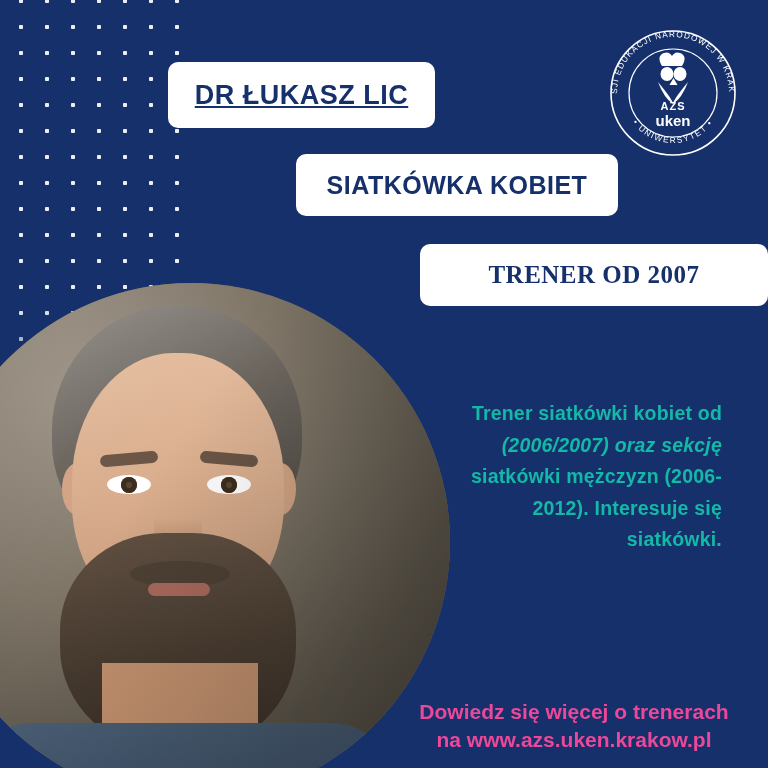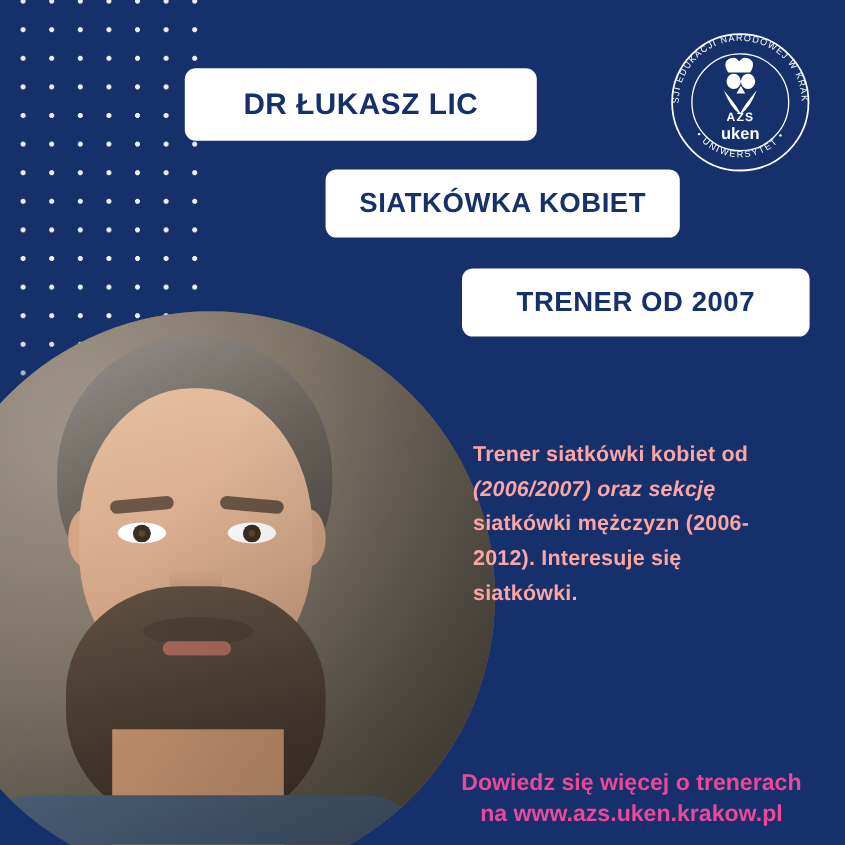--- a/index.html
+++ b/index.html
@@ -46,37 +46,39 @@
     letter-spacing: 0.5px;
     display: flex;
     align-items: center;
     justify-content: center;
     text-align: center;
     box-sizing: border-box;
   }
   #pill-name {
     left: 168px;
     top: 62px;
-    width: 320px;
+    width: 267px;
     height: 66px;
     font-size: 27px;
+    text-decoration: underline;
   }
   #pill-section {
     left: 296px;
     top: 154px;
     width: 322px;
     height: 62px;
     font-size: 25px;
   }
   #pill-role {
     left: 420px;
     top: 244px;
-    width: 316px;
+    width: 348px;
     height: 62px;
     font-size: 25px;
+    font-family: Liberation Serif, serif;
   }
 
   
   .logo {
     position: absolute;
     right: 24px;
     top: 22px;
     width: 142px;
     height: 142px;
   }
@@ -197,25 +199,25 @@
     inset: 0;
     background: linear-gradient(125deg, rgba(255,255,255,0.10) 0%, rgba(0,0,0,0.00) 40%, rgba(0,0,0,0.32) 100%);
   }
 
   
   .bio {
     position: absolute;
     left: 430px;
     top: 398px;
     width: 292px;
-    color: #fca5a5;
+    color: #14b8a6;
     font-size: 19.5px;
     font-weight: bold;
     line-height: 1.62;
-    text-align: left;
+    text-align: right;
     letter-spacing: 0.2px;
   }
 
   .footer {
     position: absolute;
     left: 400px;
     top: 698px;
     width: 348px;
     color: #ec4899;
     font-size: 21px;

